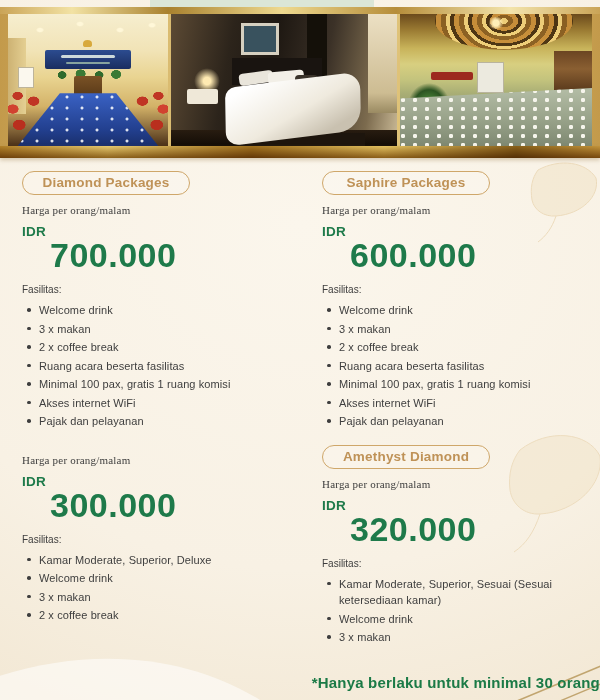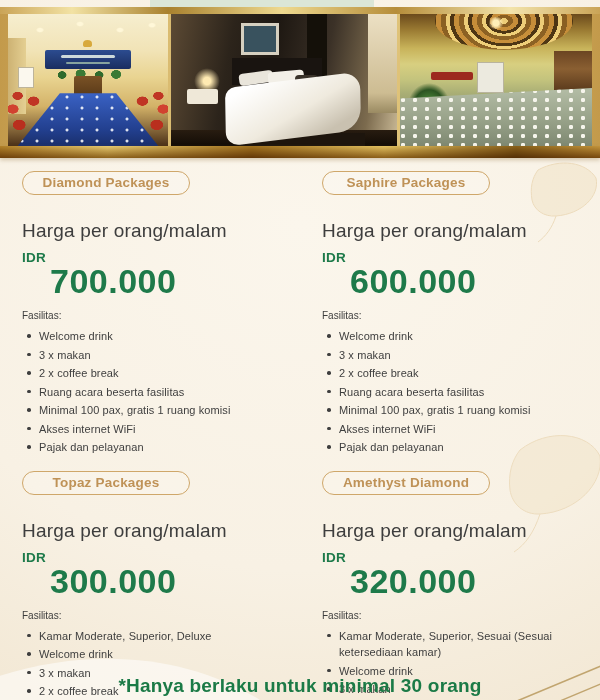--- a/index.html
+++ b/index.html
@@ -102,30 +102,30 @@
         background-size:12px 9px,100% 100%;}
 
   
   .content{position:absolute;top:158px;left:0;right:0;bottom:0;}
   .grid{display:grid;grid-template-columns:300px 300px;position:relative;z-index:2;}
   .package{box-sizing:border-box;padding:13px 14px 0 22px;}
   .row1{min-height:262px;}
   .pill{display:inline-block;min-width:168px;box-sizing:border-box;text-align:center;
         border:1.5px solid #cfa76a;border-radius:999px;padding:3px 14px 4px;
         color:#bf9257;font-weight:bold;font-size:13.5px;letter-spacing:.2px;background:rgba(255,255,255,.15);}
-  .harga{margin-top:25px;font-size:19px;color:#3d3d3d;letter-spacing:.2px;}
+  .harga{margin-top:9px;font-size:11px;color:#3d3d3d;letter-spacing:.2px;font-family:Liberation Serif, serif;}
   .idr{margin-top:8px;font-size:13.5px;font-weight:bold;color:#1e7a4a;letter-spacing:.3px;}
   .price{margin-left:28px;margin-top:-3px;font-size:34px;font-weight:bold;color:#1e7a4a;letter-spacing:.5px;}
   .fas-label{margin-top:9px;font-size:10px;color:#3d3d3d;}
   ul.facilities{margin:7px 0 0;padding:0;list-style:none;}
   ul.facilities li{position:relative;font-size:11px;color:#3e3e3e;line-height:1.5;
         padding-left:17px;margin-bottom:2px;max-width:252px;letter-spacing:.1px;}
   ul.facilities li::before{content:"";position:absolute;left:5px;top:6px;width:3.5px;height:3.5px;border-radius:50%;background:#3e3e3e;}
-  .footer-note{position:absolute;left:0;right:0;bottom:3px;text-align:center;z-index:2;
-        color:#1b7a46;font-weight:bold;font-size:19px;letter-spacing:.2px;}
+  .footer-note{position:absolute;left:0;right:0;bottom:9px;text-align:right;z-index:2;
+        color:#1b7a46;font-weight:bold;font-size:15px;letter-spacing:.2px;}
 
   
   .decor{position:absolute;inset:0;pointer-events:none;z-index:1;}
 </style>
 </head>
 <body>
 
 <div class="page">
 
   <div class="top-tab"></div>
@@ -227,23 +227,20 @@
             <li>3 x makan</li>
             <li>2 x coffee break</li>
             <li>Ruang acara beserta fasilitas</li>
             <li>Minimal 100 pax, gratis 1 ruang komisi</li>
             <li>Akses internet WiFi</li>
             <li>Pajak dan pelayanan</li>
           </ul>
       </section>
 
       <section class="package">
-        <div class="pill">
-          <span>Topaz Packages</span>
-        </div>
         <div class="harga">Harga per orang/malam</div>
         <div class="idr">IDR</div>
         <div class="price">300.000</div>
         <div class="fas-label">Fasilitas:</div>
         <ul class="facilities">
             <li>Kamar Moderate, Superior, Deluxe</li>
             <li>Welcome drink</li>
             <li>3 x makan</li>
             <li>2 x coffee break</li>
           </ul>

